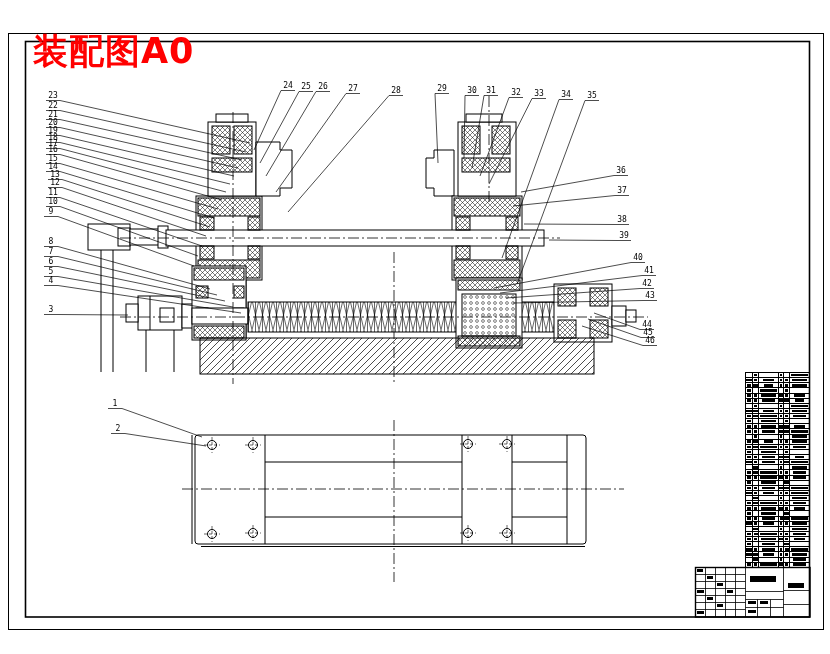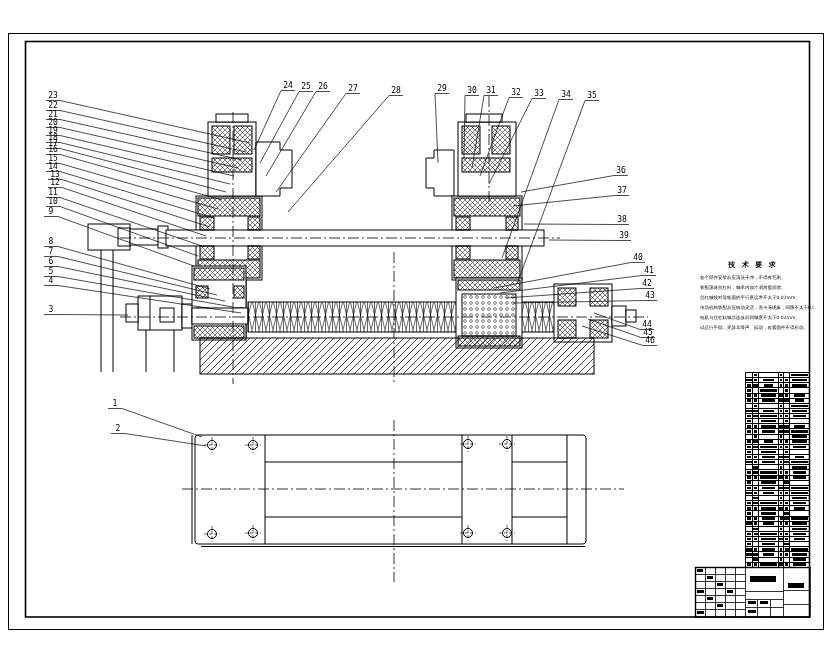--- a/index.html
+++ b/index.html
@@ -23,20 +23,21 @@
   .parts .cell{border-right:1px solid #000;box-sizing:border-box;display:flex;align-items:center;
                justify-content:center;overflow:hidden;}
   .parts .cell:last-child{border-right:none;}
   .parts .blob{height:2.4px;background:#000;}
 </style>
 </head>
 <body>
 
 <div class="page">
 
+  <div class="page-title" style="color: rgb(255, 0, 0);">装配图A0</div>
 
   <svg width="830" height="654" viewBox="0 0 830 654">
     <defs>
       <pattern id="xh" width="5" height="5" patternUnits="userSpaceOnUse">
         <path d="M0,0 L5,5 M5,0 L0,5" stroke="#000" stroke-width="0.5"></path>
       </pattern>
       <pattern id="h45" width="7" height="7" patternUnits="userSpaceOnUse">
         <path d="M0,7 L7,0" stroke="#000" stroke-width="0.7"></path>
       </pattern>
       <pattern id="thr" width="7" height="30" patternUnits="userSpaceOnUse">
@@ -381,31 +382,20 @@
         <rect x="707" y="597" width="6" height="3"></rect>
         <rect x="717" y="604" width="6" height="3"></rect>
         <rect x="697" y="611" width="7" height="3"></rect>
         <rect x="748" y="601" width="8" height="3"></rect>
         <rect x="760" y="601" width="8" height="3"></rect>
         <rect x="748" y="610" width="8" height="3"></rect>
       </g>
     </g>
   </svg>
 
-  <div class="tech">
-    <p class="tech-title">技 术 要 求</p>
-    <ol>
-        <li>各个部件安装前应清洗干净，不得有毛刺。</li>
-        <li>装配滚珠丝杠时，轴承内加注润滑脂润滑。</li>
-        <li>丝杠轴线对导轨面的平行度误差不大于0.02mm。</li>
-        <li>传动机构装配后应转动灵活，无卡滞现象，间隙不大于0.01mm。</li>
-        <li>电机与丝杠联轴器连接后同轴度不大于0.02mm。</li>
-        <li>试运行平稳，无异常噪声、振动，各紧固件不得松动。</li>
-      </ol>
-  </div>
 
   <div class="parts" id="parts-list">
       <div class="row">
         <div class="cell" style="width: 7px;"></div>
         <div class="cell" style="width: 6px;">
           <span class="blob" style="width: 58%;"></span>
         </div>
         <div class="cell" style="width: 20px;"></div>
         <div class="cell" style="width: 5px;">
           <span class="blob" style="width: 74%;"></span>

